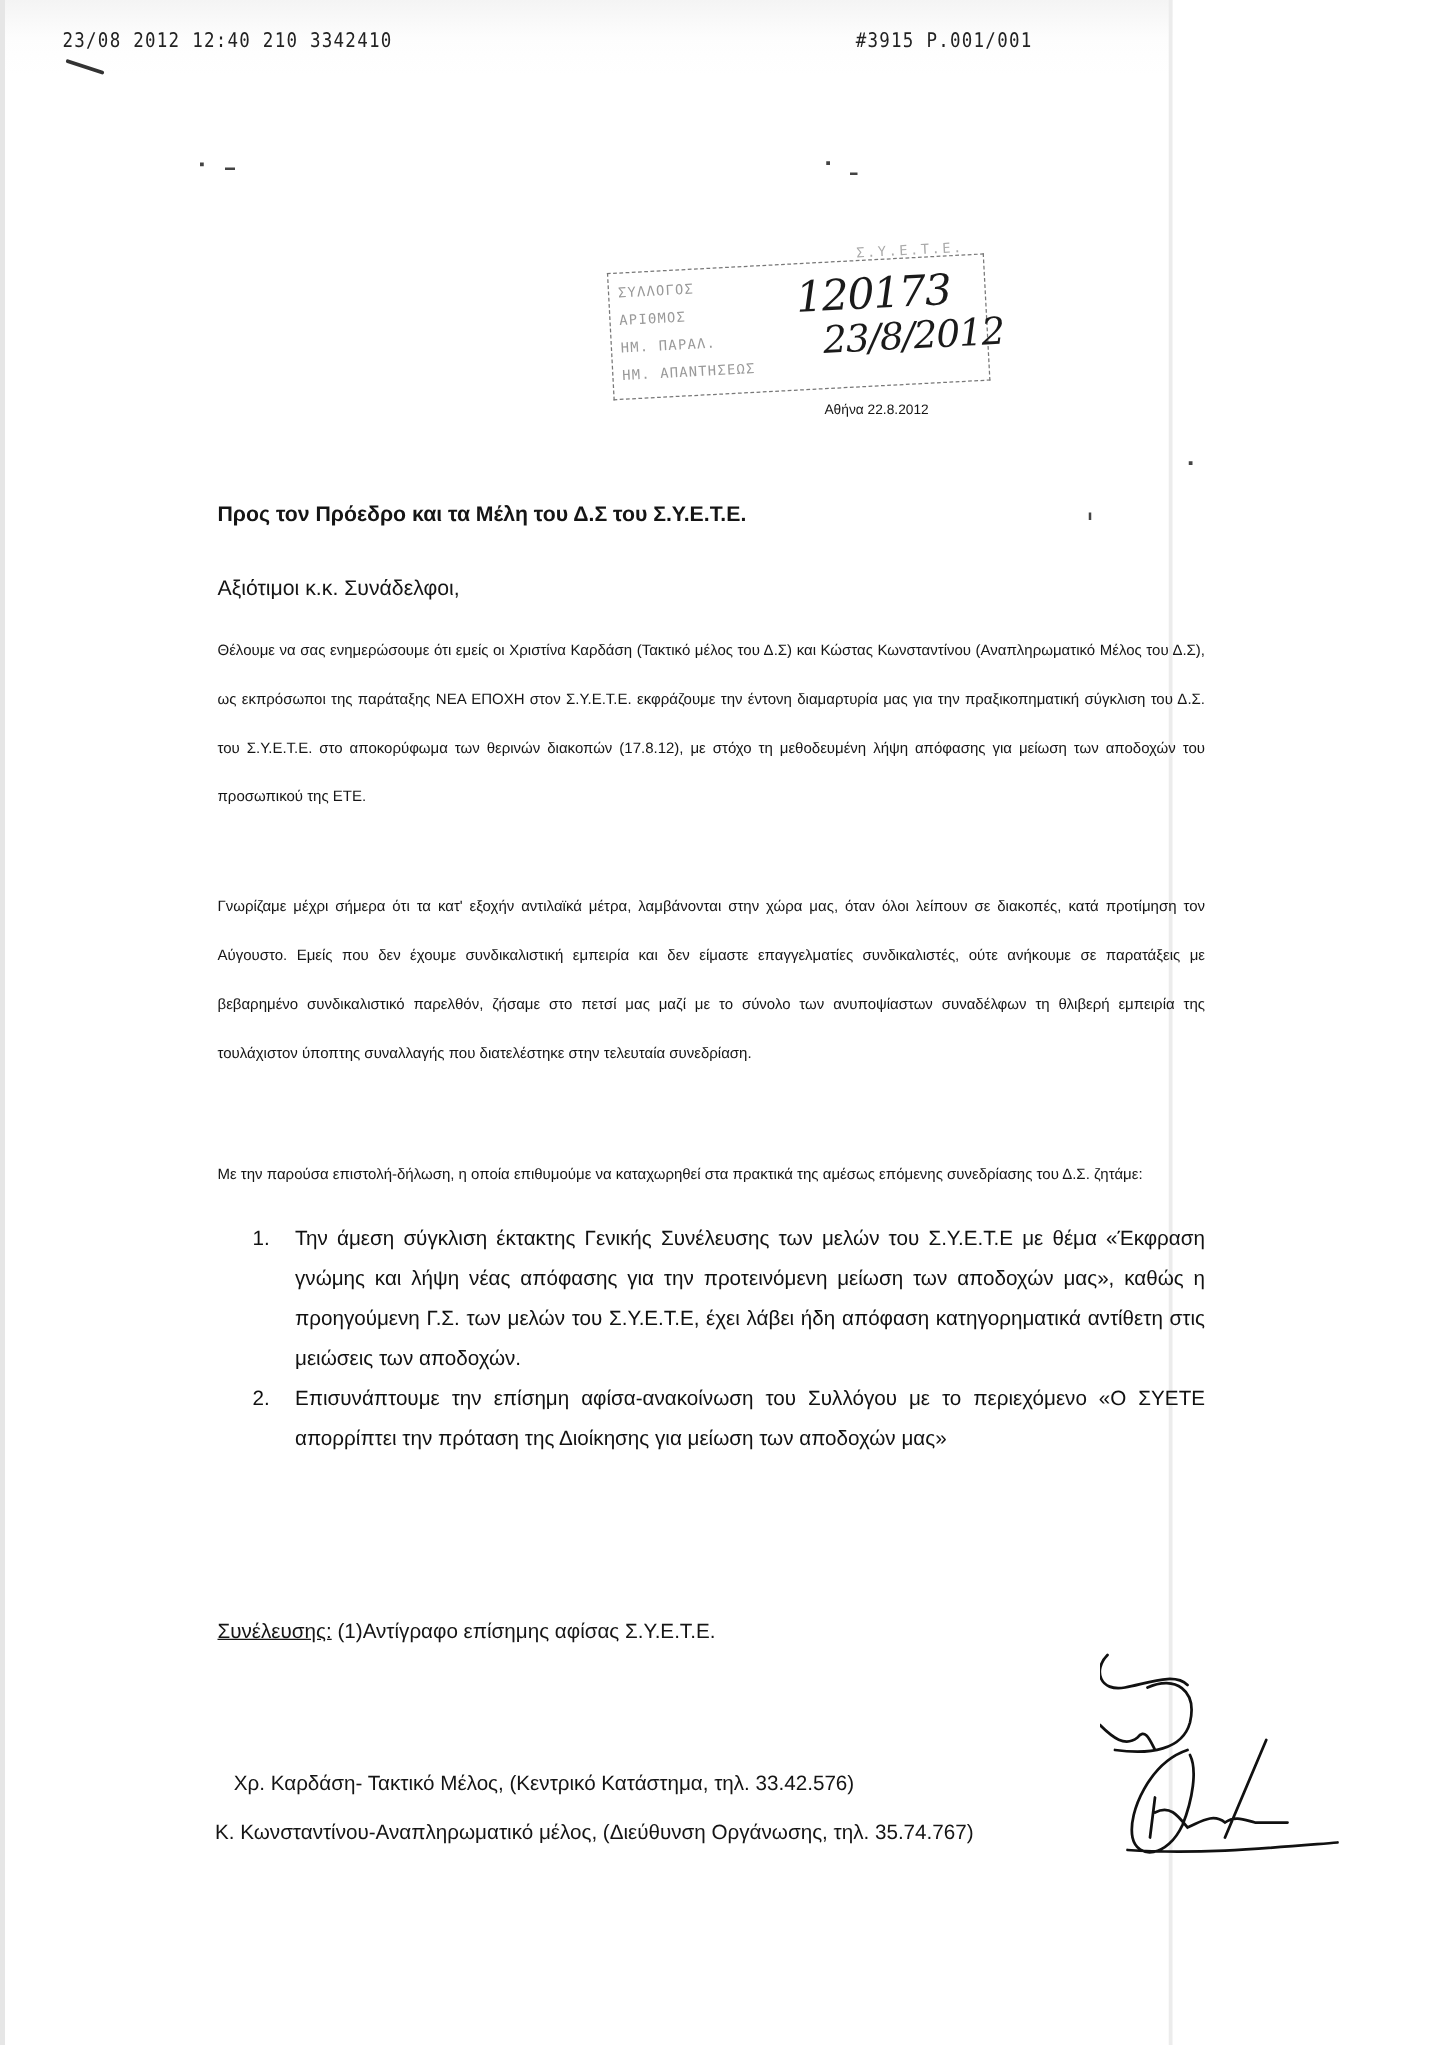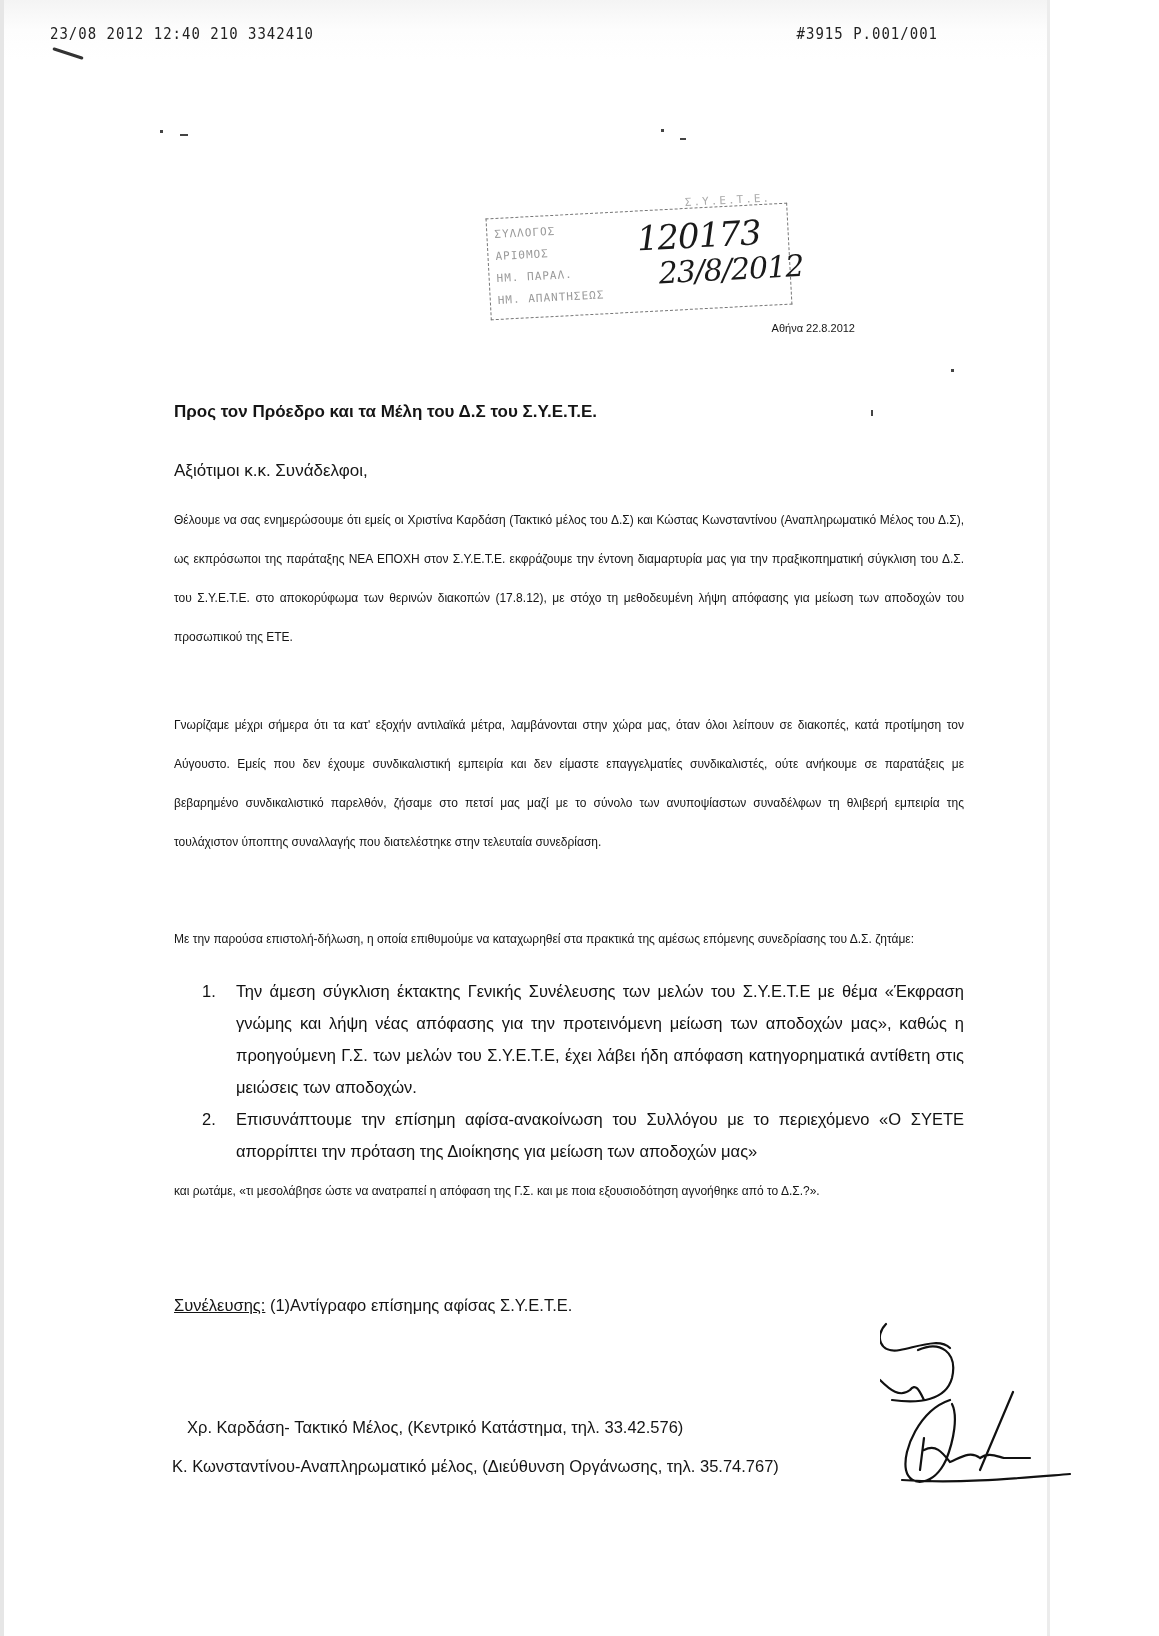--- a/index.html
+++ b/index.html
@@ -5,21 +5,21 @@
     html, body { margin: 0; padding: 0; }
     body {
       width: 1159px; height: 1636px;
       background: #ffffff;
       position: relative;
       overflow: hidden;
       font-family: "Liberation Sans", sans-serif;
       color: #111;
     }
     .page {
-      position: absolute; left: 0; top: 0; width: 1050px; height: 1636px;
+      position: absolute; left: 0; top: 0; width: 938px; height: 1636px;
       background: linear-gradient(180deg, #f4f4f4 0px, #fdfdfd 30px, #ffffff 60px);
     }
     .edge-left { position:absolute; left:0; top:0; width:4px; height:1636px; background:#e6e6e6; }
     .edge-right { position:absolute; right:0; top:0; width:3px; height:1636px; background:#ececec; }
 
     .fax-header {
       position: absolute; top: 24px; left: 50px; right: 112px;
       font-family: "DejaVu Sans Mono", monospace;
       font-size: 14px; letter-spacing: 1px; color: #222;
       transform: scaleY(1.15);
@@ -125,21 +125,20 @@
     <li class="req-item">
       <span class="req-num">1.</span>
       <span>Την άμεση σύγκλιση έκτακτης Γενικής Συνέλευσης των μελών του Σ.Υ.Ε.Τ.Ε με θέμα «Έκφραση γνώμης και λήψη νέας απόφασης για την προτεινόμενη μείωση των αποδοχών μας», καθώς η προηγούμενη Γ.Σ. των μελών του Σ.Υ.Ε.Τ.Ε, έχει λάβει ήδη απόφαση κατηγορηματικά αντίθετη στις μειώσεις των αποδοχών.</span>
     </li>
     <li class="req-item">
       <span class="req-num">2.</span>
       <span>Επισυνάπτουμε την επίσημη αφίσα-ανακοίνωση του Συλλόγου με το περιεχόμενο «Ο ΣΥΕΤΕ απορρίπτει την πρόταση της Διοίκησης για μείωση των αποδοχών μας»</span>
     </li>
   </ol>
 
-  <p class="para p4" style="margin:0;">και ρωτάμε, «τι μεσολάβησε ώστε να ανατραπεί η απόφαση της Γ.Σ. και με ποια εξουσιοδότηση αγνοήθηκε από το Δ.Σ.?».</p>
 
   <div class="doc-text attachments">
     <span class="attach-label">Συνέλευσης:</span><span> (1)Αντίγραφο επίσημης αφίσας Σ.Υ.Ε.Τ.Ε.</span>
   </div>
 
   <div class="doc-text sig-line-1">Χρ. Καρδάση- Τακτικό Μέλος, (Κεντρικό Κατάστημα, τηλ. 33.42.576)</div>
   <div class="doc-text sig-line-2">Κ. Κωνσταντίνου-Αναπληρωματικό μέλος, (Διεύθυνση Οργάνωσης, τηλ. 35.74.767)</div>
 
   <svg class="signatures" viewBox="0 0 279 190">
     <g fill="none" stroke="#111" stroke-width="2.2" stroke-linecap="round">

